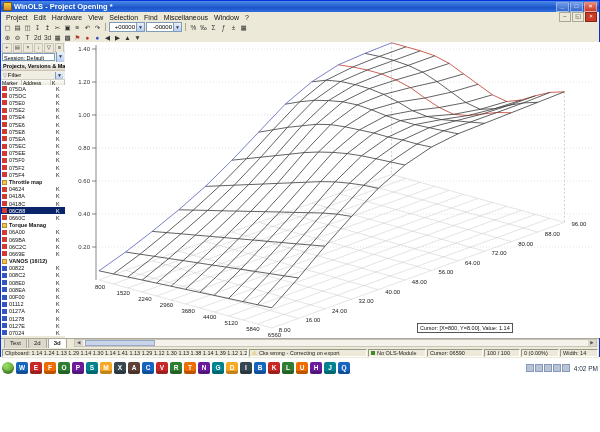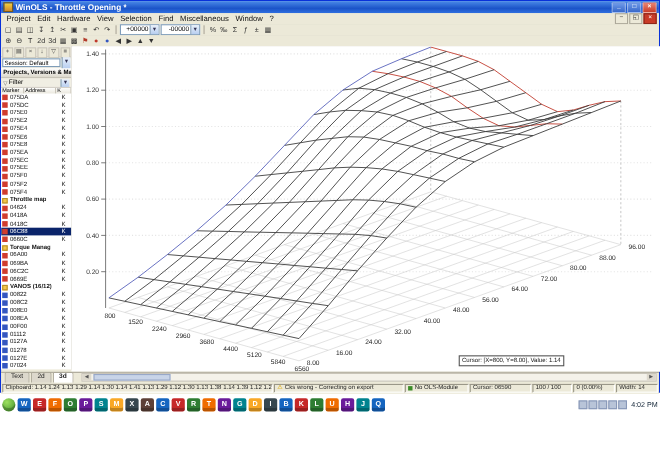--- a/index.html
+++ b/index.html
@@ -75,21 +75,21 @@
   .clock{font-size:6.5px;color:#234;margin-left:3px;white-space:nowrap;}
 </style>
 </head>
 <body>
 
 <div id="screen">
   <div id="app">
 
     <div class="titlebar">
       <div class="app-ico"></div>
-      <div class="ttl">WinOLS - Throttle Opening *</div>
+      <div class="ttl">WinOLS - Project Opening *</div>
       <div class="win-btns">
         <div class="wbtn">_</div>
         <div class="wbtn">□</div>
         <div class="wbtn close">×</div>
       </div>
     </div>
 
     <div class="menubar">
       <span style="display:flex;">
           <span class="menu-item">Project</span>

